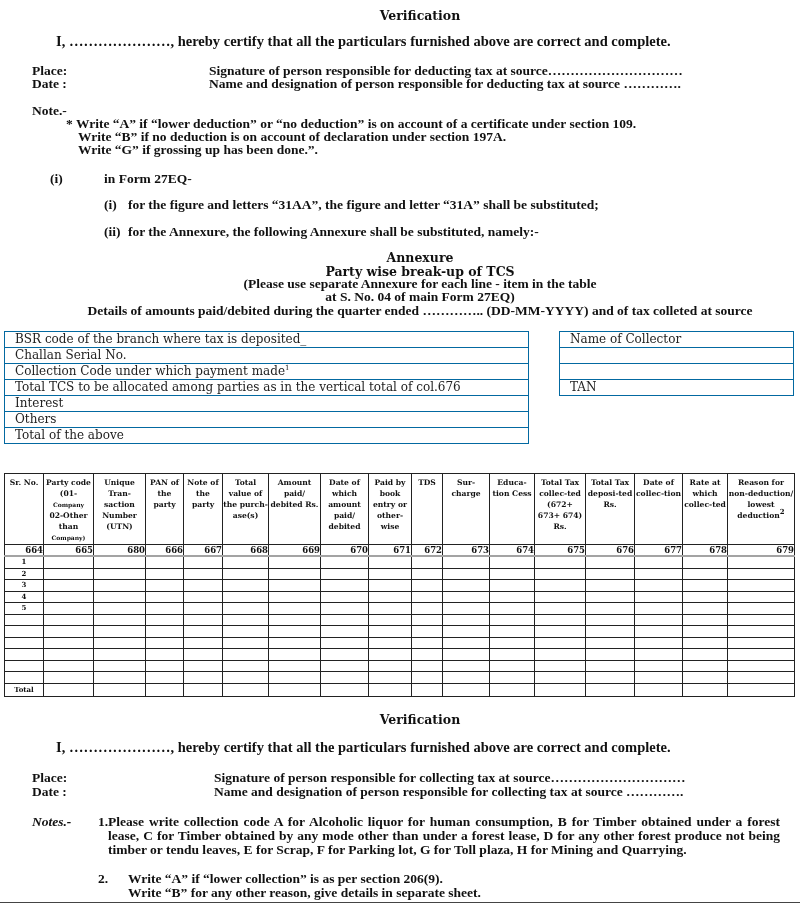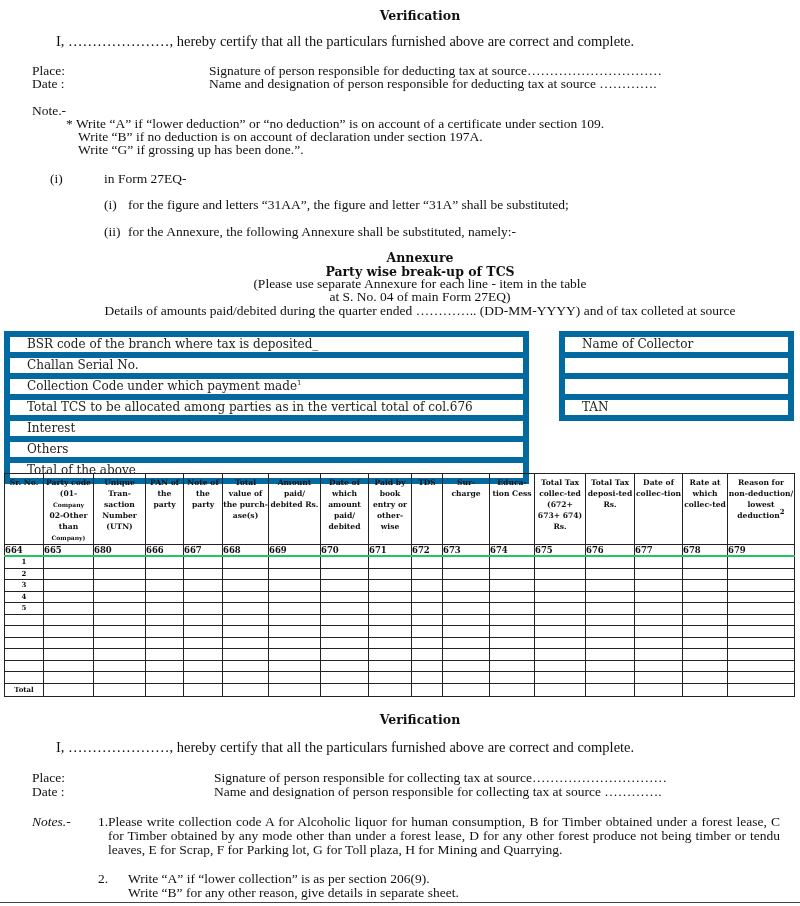--- a/index.html
+++ b/index.html
@@ -2,32 +2,32 @@
 <html><head>
 <meta charset="utf-8">
 <style>
   html, body { margin: 0; padding: 0; background: #ffffff; }
   body {
     width: 800px; height: 906px; position: relative; overflow: hidden;
     font-family: "DejaVu Serif", serif; color: #111;
   }
   .abs { position: absolute; white-space: nowrap; margin-left: 20px; }
   .title { font-weight: bold; font-size: 12.5px; left: 0; width: 800px; text-align: center; }
-  .cond { font-family: "Liberation Serif", serif; font-size: 13.5px; line-height: 14px; }
+  .cond { font-family: "Liberation Serif", serif; font-size: 13.5px; line-height: 14px; font-weight: bold; }
   .center { left: 0; width: 800px; text-align: center; }
 
   table.box { position: absolute; border-collapse: collapse; font-family: "DejaVu Serif", serif; font-size: 12px; }
-  table.box td { border: 6px solid #0369a1; height: 15px; padding: 0 0 0 17px; line-height: 15px; color: #222; }
+  table.box td { border: 1px solid #0369a1; height: 15px; padding: 0 0 0 10px; line-height: 15px; color: #222; }
   sup { font-size: 7px; line-height: 0; }
 
   table.main { position: absolute; left: 4px; top: 473px; border-collapse: collapse; table-layout: fixed; font-family: "DejaVu Serif", serif; }
   table.main td, table.main th { border: 1px solid #222; padding: 0; }
   table.main th { font-size: 7.6px; font-weight: bold; vertical-align: top; text-align: center; line-height: 11px; padding-top: 3px; height: 67px; white-space: normal; word-wrap: break-word; }
   table.main th .small { font-size: 6px; }
-  table.main tr.num td { font-size: 8.5px; font-weight: bold; text-align: left; height: 10px; line-height: 10px; border-bottom: 2px solid #22c55e; }
+  table.main tr.num td { font-size: 8.5px; font-weight: bold; text-align: right; height: 10px; line-height: 10px; border-bottom: 2px solid #a3a3a3; }
   table.main tr.r td { height: 10.5px; font-size: 7px; font-weight: bold; text-align: center; line-height: 10px; }
   table.main tr.tot td { height: 12px; font-size: 7px; font-weight: bold; text-align: center; }
   .rule { position: absolute; left: 0; top: 902px; width: 800px; height: 1px; background: #444; }
   .notes-para { position: absolute; left: 108px; width: 672px; white-space: normal; text-align: justify; }
 </style>
 </head>
 <body>
 
 <div class="abs title" style="top:8px;">Verification</div>
 <div class="abs cond" style="left:36px; top:34px; font-size:14.5px;">I, …………………, hereby certify that all the particulars furnished above are correct and complete.</div>

